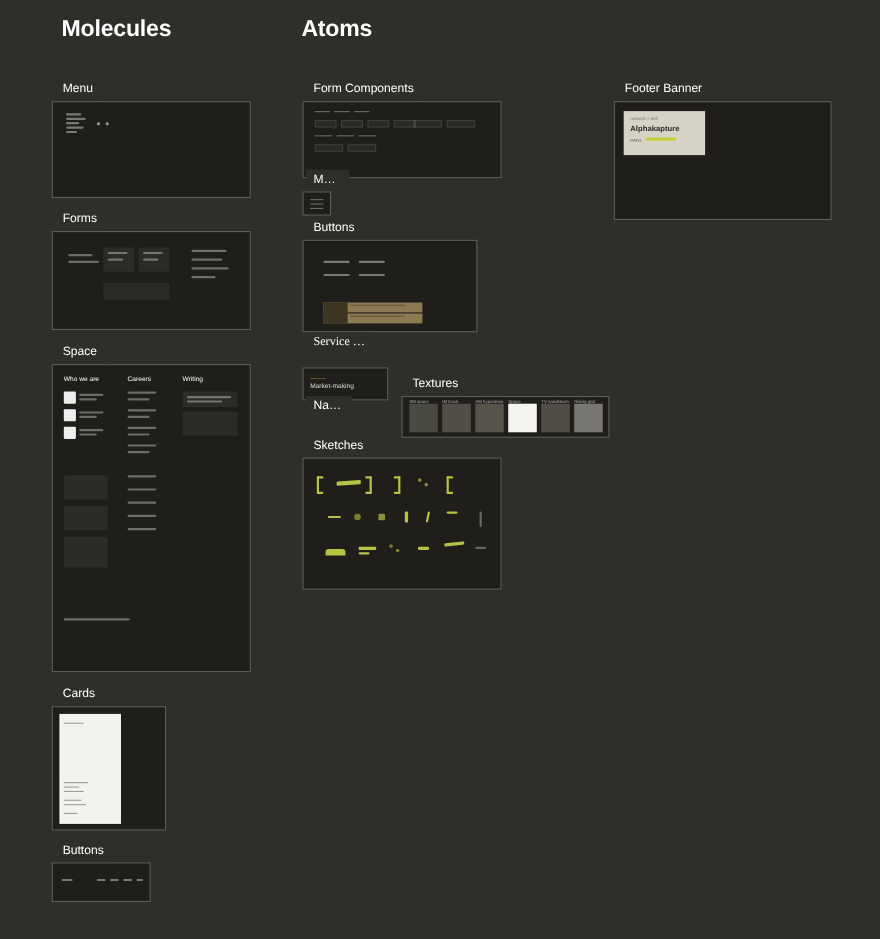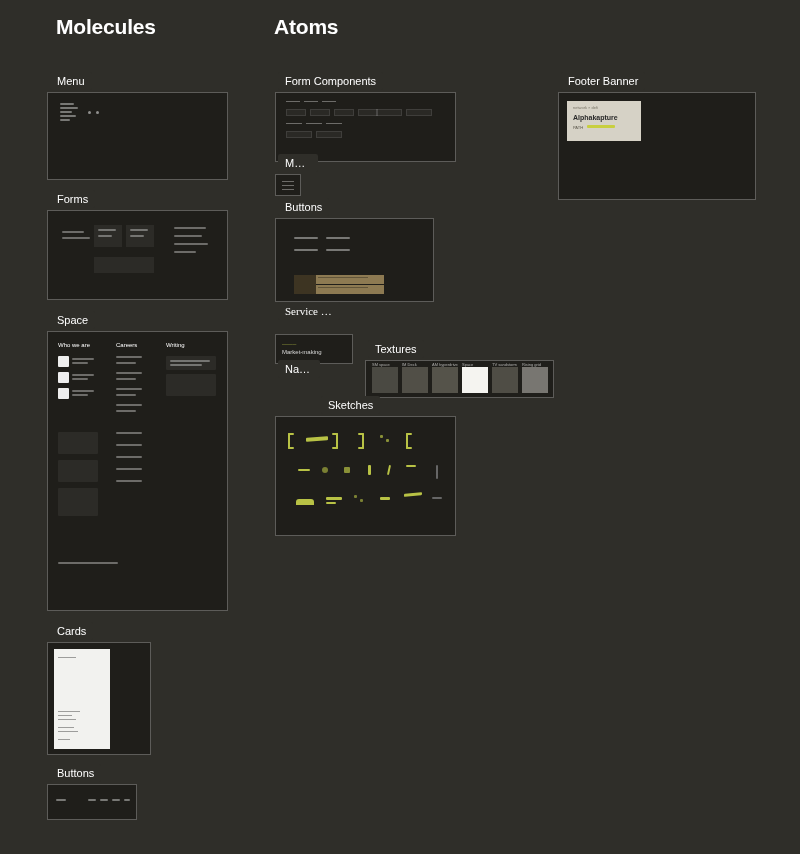--- a/index.html
+++ b/index.html
@@ -244,21 +244,21 @@
       <div class="tex-swatch" style="left: 66px; background: rgb(85, 83, 74);"></div>
       <div class="tex-label" style="left: 96px; width: 28px;">Space</div>
       <div class="tex-swatch" style="left: 96px; background: rgb(245, 244, 240);"></div>
       <div class="tex-label" style="left: 126px; width: 28px;">TV sandstorm</div>
       <div class="tex-swatch" style="left: 126px; background: rgb(79, 77, 69);"></div>
       <div class="tex-label" style="left: 156px; width: 28px;">Rising grid</div>
       <div class="tex-swatch" style="left: 156px; background: rgb(120, 118, 113);"></div>
     </div>
 </div>
 
-<div class="section-label" style="left:278px; top:396px;margin-left:43px;">Sketches</div>
+<div class="section-label" style="left:278px; top:396px;">Sketches</div>
 <div class="frame" style="left:275px; top:416px; width:181px; height:120px;">
   <div class="sk" style="left:12px; top:16px; width:2px; height:16px;"></div>
   <div class="sk" style="left:12px; top:16px; width:6px; height:2px;"></div>
   <div class="sk" style="left:12px; top:30px; width:6px; height:2px;"></div>
   <div class="sk" style="left:30px; top:20px; width:22px; height:4px; transform:skewY(-4deg);"></div>
   <div class="sk" style="left:60px; top:16px; width:2px; height:16px;"></div>
   <div class="sk" style="left:56px; top:16px; width:6px; height:2px;"></div>
   <div class="sk" style="left:56px; top:30px; width:6px; height:2px;"></div>
   <div class="sk" style="left:86px; top:16px; width:2px; height:16px;"></div>
   <div class="sk" style="left:82px; top:16px; width:6px; height:2px;"></div>

